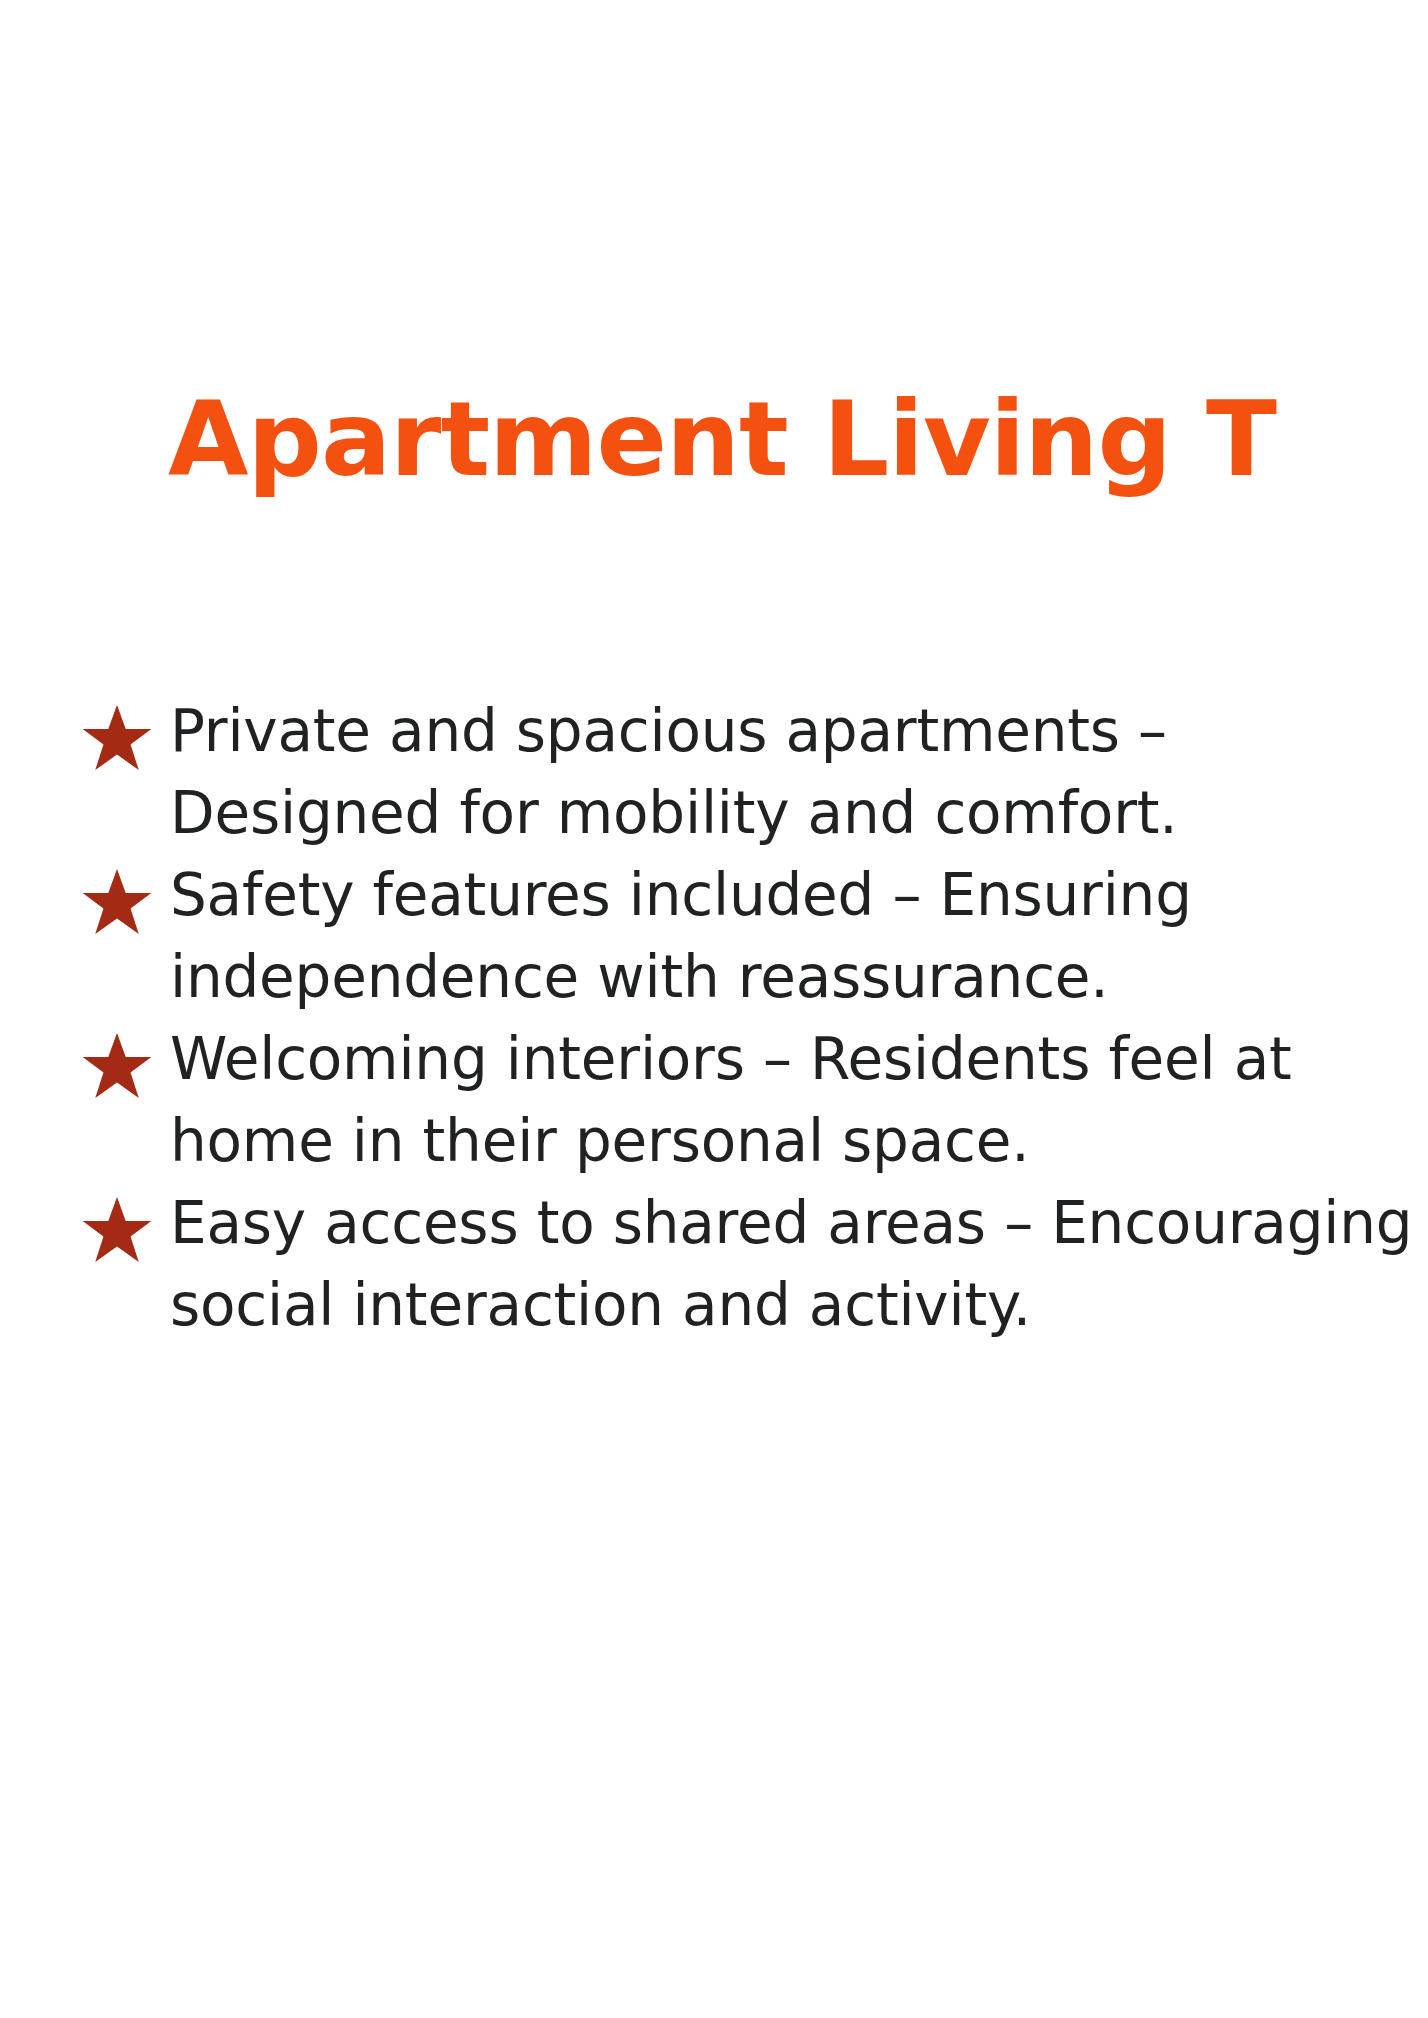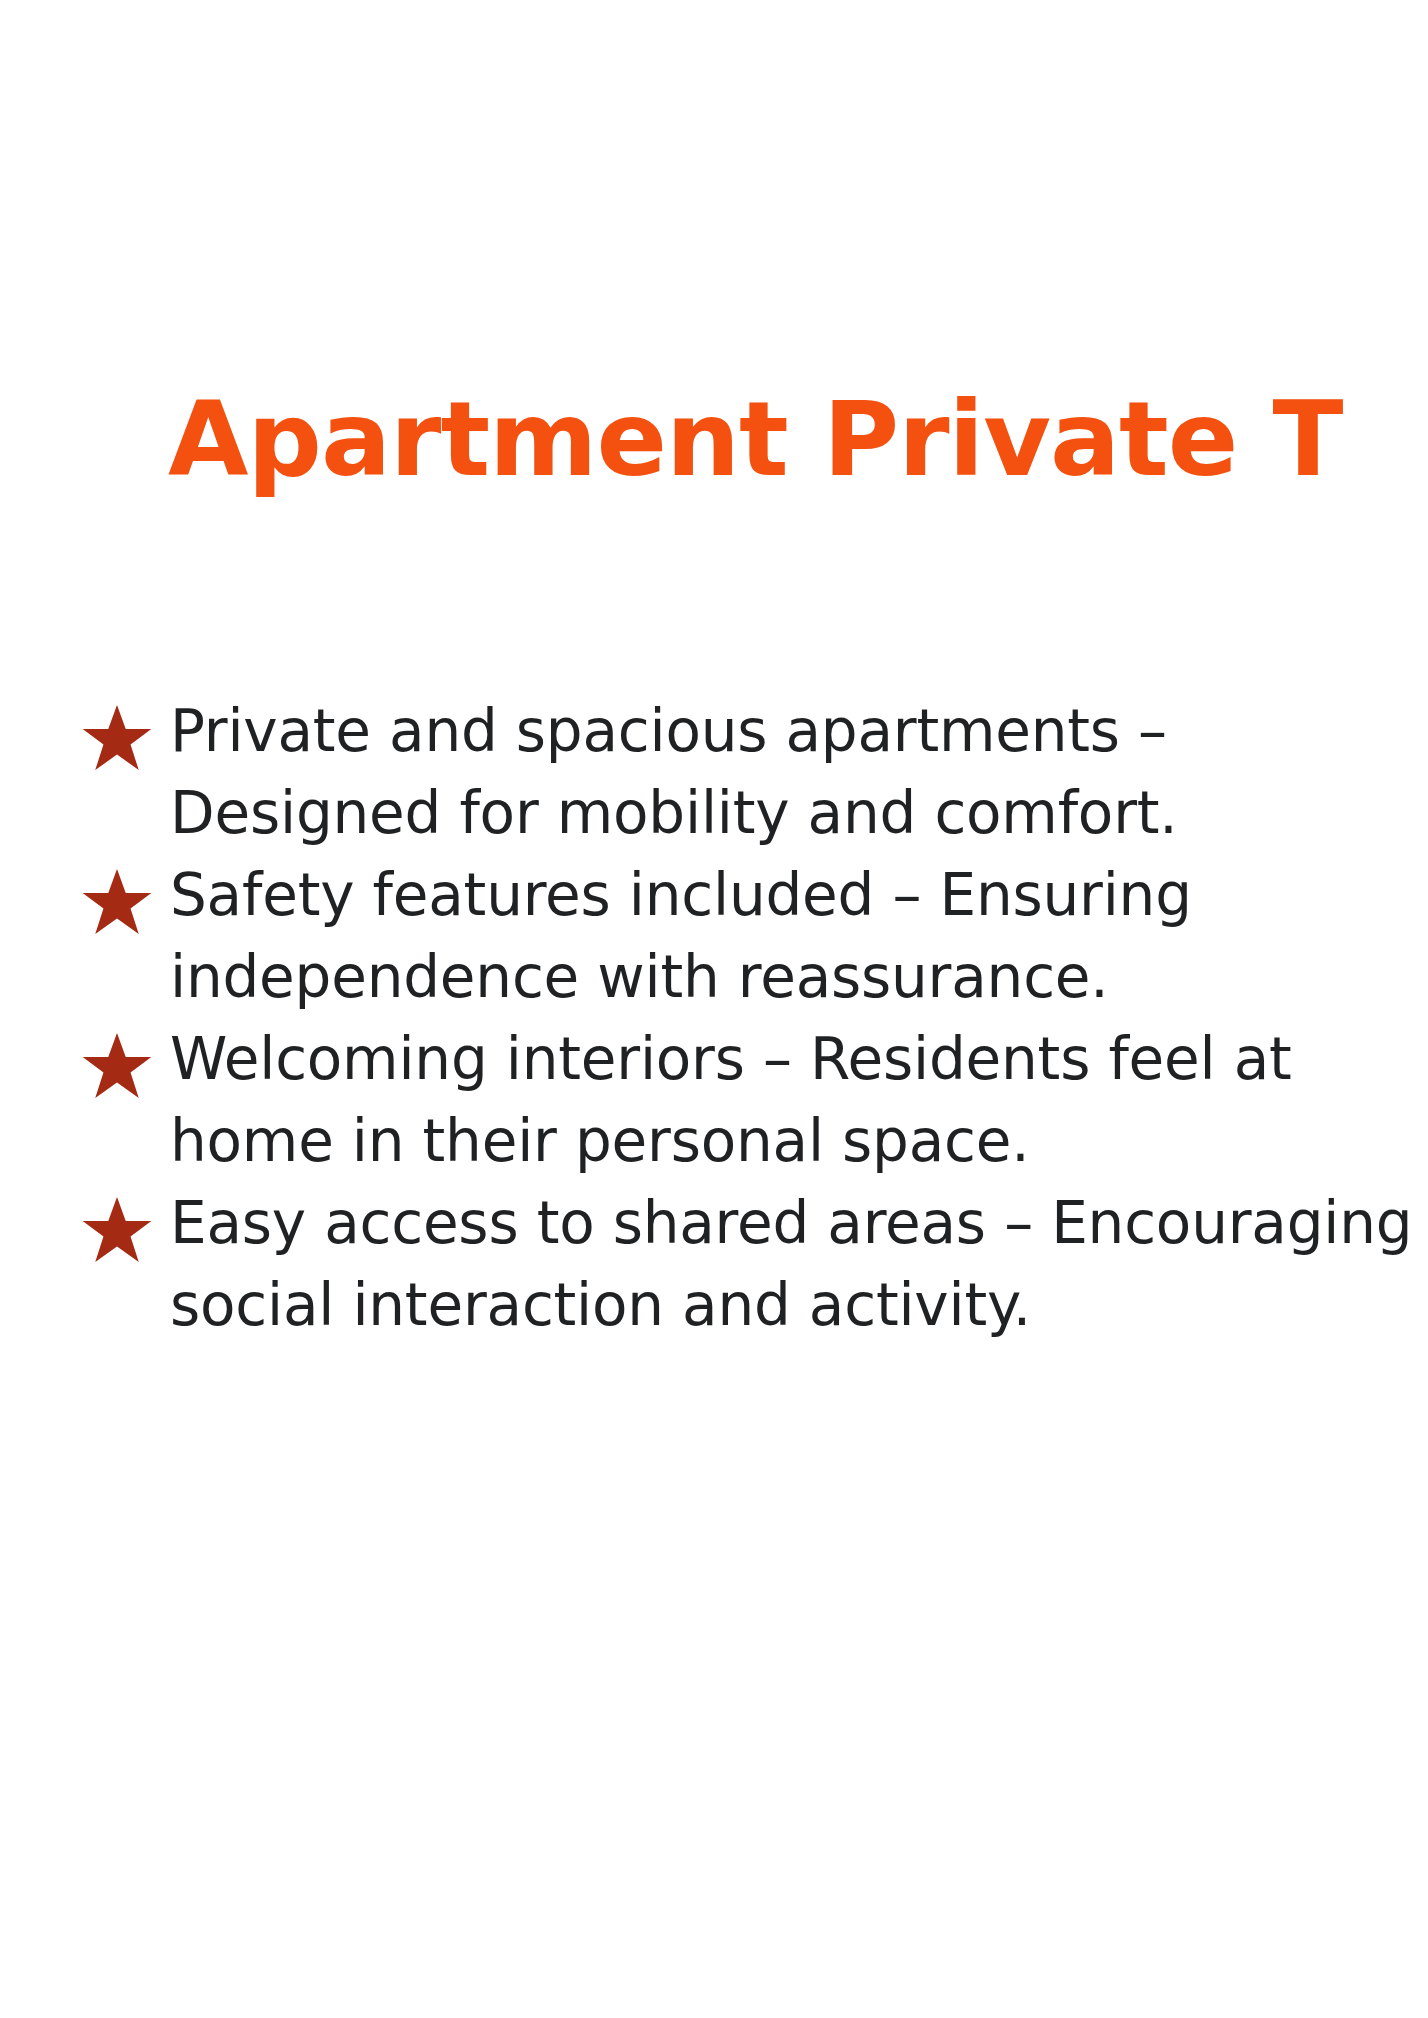--- a/index.html
+++ b/index.html
@@ -71,21 +71,21 @@
   }
   .bullet-text.cont {
     
   }
 </style>
 </head>
 <body>
 
 <div id="slide">
 
-  <div id="slide-title">Apartment Private T</div>
+  <div id="slide-title">Apartment Living T</div>
 
   <div id="bullet-list">
 
     <div class="bullet-row">
       <svg class="star-icon" viewBox="0 0 100 100">
         <polygon points="50,4 61.8,36.5 96.4,36.5 68.3,57.5 79.4,92 50,71 20.6,92 31.7,57.5 3.6,36.5 38.2,36.5" fill="#A52A14"></polygon>
       </svg>
       <span class="bullet-text">Private and spacious apartments –</span>
       <span class="bullet-text cont">Designed for mobility and comfort.</span>
     </div>

